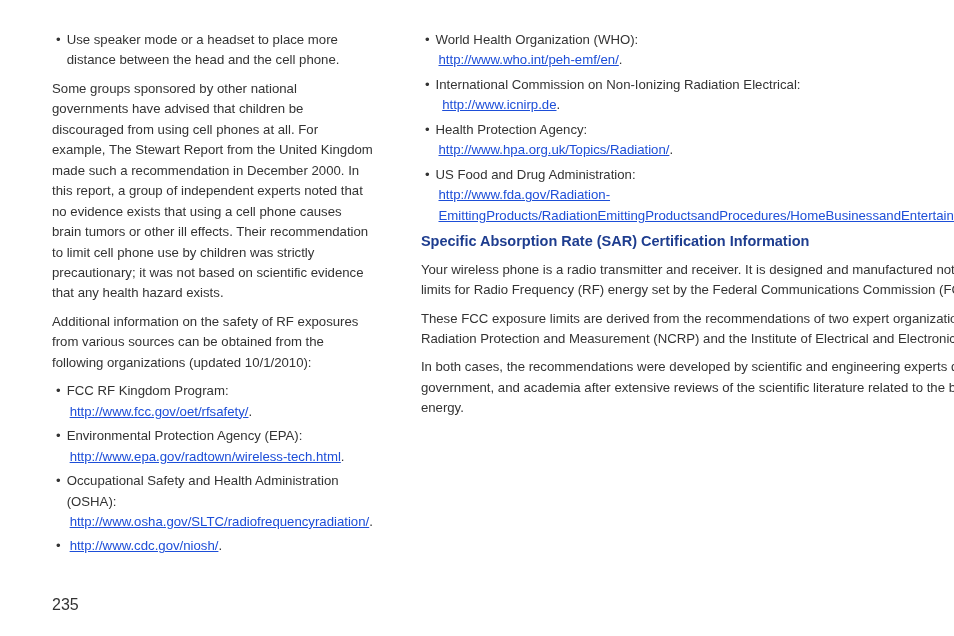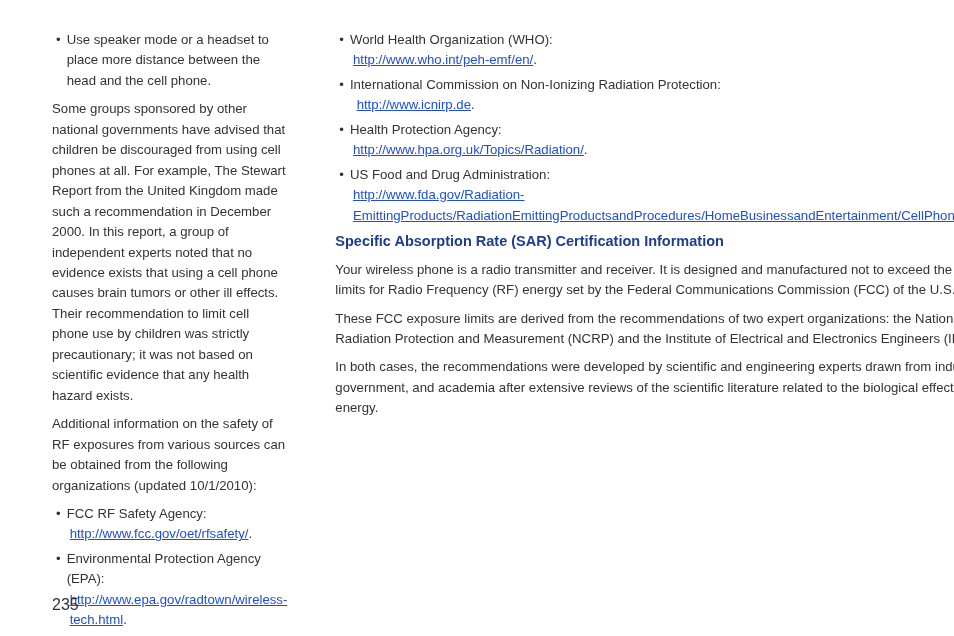--- a/index.html
+++ b/index.html
@@ -68,37 +68,38 @@
       <span class="content">Use speaker mode or a headset to place more distance between the head and the cell phone.</span>
     </div>
 
     <p class="para">Some groups sponsored by other national governments have advised that children be discouraged from using cell phones at all. For example, The Stewart Report from the United Kingdom made such a recommendation in December 2000. In this report, a group of independent experts noted that no evidence exists that using a cell phone causes brain tumors or other ill effects. Their recommendation to limit cell phone use by children was strictly precautionary; it was not based on scientific evidence that any health hazard exists.</p>
 
     <p class="para">Additional information on the safety of RF exposures from various sources can be obtained from the following organizations (updated 10/1/2010):</p>
 
     <div class="bullet">
       <span class="dot">•</span>
       <span class="content">
-        <span>FCC RF Safety Agency:</span>
+        <span>FCC RF Kingdom Program:</span>
         <span class="indent"><a class="link">http://www.fcc.gov/oet/rfsafety/</a>.</span>
       </span>
     </div>
 
     <div class="bullet">
       <span class="dot">•</span>
       <span class="content">
         <span>Environmental Protection Agency (EPA):</span>
         <span class="indent"><a class="link">http://www.epa.gov/radtown/wireless-tech.html</a>.</span>
       </span>
     </div>
 
     <div class="bullet">
       <span class="dot">•</span>
       <span class="content">
         <span>Occupational Safety and Health Administration (OSHA):</span>
+        <span class="indent"><a class="link">http://www.osha.gov/SLTC/radiofrequencyradiation/</a>.</span>
       </span>
     </div>
 
     <div class="bullet">
       <span class="dot">•</span>
       <span class="content">
         <span class="indent"><a class="link">http://www.cdc.gov/niosh/</a>.</span>
       </span>
     </div>
 
@@ -110,21 +111,21 @@
       <span class="dot">•</span>
       <span class="content">
         <span>World Health Organization (WHO):</span>
         <span class="indent"><a class="link">http://www.who.int/peh-emf/en/</a>.</span>
       </span>
     </div>
 
     <div class="bullet">
       <span class="dot">•</span>
       <span class="content">
-        <span>International Commission on Non-Ionizing Radiation Protection:</span>
+        <span>International Commission on Non-Ionizing Radiation Electrical:</span>
         <span class="indent">&nbsp;<a class="link">http://www.icnirp.de</a>.</span>
       </span>
     </div>
 
     <div class="bullet">
       <span class="dot">•</span>
       <span class="content">
         <span>Health Protection Agency:</span>
         <span class="indent"><a class="link">http://www.hpa.org.uk/Topics/Radiation/</a>.</span>
       </span>

